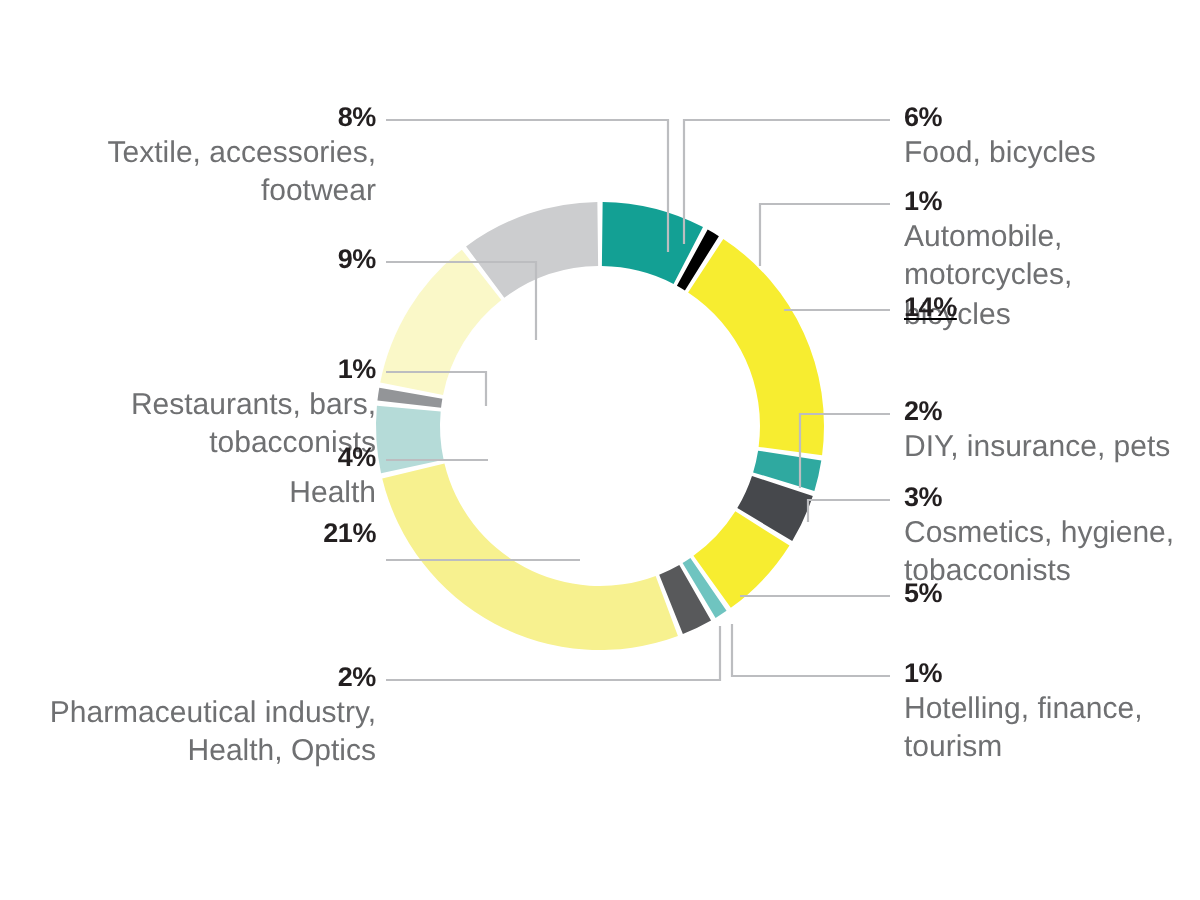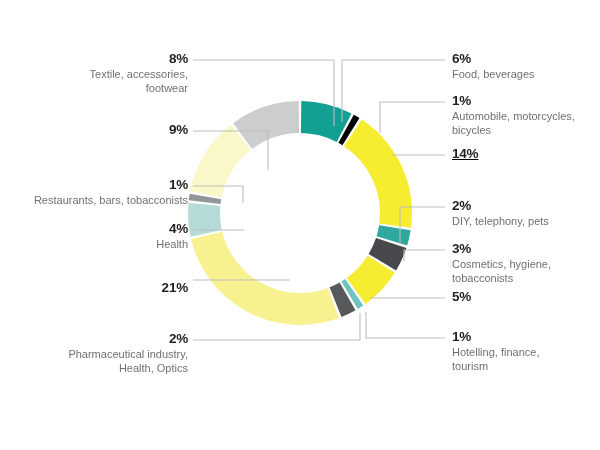--- a/index.html
+++ b/index.html
@@ -20,21 +20,21 @@
     line-height: 1.28;
   }
   .callout .pct {
     font-size: 13.5px;
     font-weight: bold;
     color: #231f20;
     display: block;
     letter-spacing: -0.2px;
   }
   .callout .lbl {
-    font-size: 11px;
+    font-size: 15px;
     font-weight: normal;
     color: #6f7072;
     display: block;
     white-space: pre-line;
   }
   .callout.left { text-align: right; }
   .callout.right { text-align: left; }
 </style>
 </head>
 <body>
@@ -89,48 +89,48 @@
   <div class="callout left" style="right:412px; top:176px; width:195px;">
     <span class="pct">1%</span>
     <span class="lbl">Restaurants, bars, tobacconists</span>
   </div>
 
   <div class="callout left" style="right:412px; top:220px; width:180px;">
     <span class="pct">4%</span>
     <span class="lbl">Health</span>
   </div>
 
-  <div class="callout left" style="right:412px; top:279px; width:185px;">
+  <div class="callout left" style="right:412px; top:258px; width:185px;">
     <span class="pct">21%</span>
   </div>
 
   <div class="callout left" style="right:412px; top:330px; width:192px;">
     <span class="pct">2%</span>
     <span class="lbl">Pharmaceutical industry,
 Health, Optics</span>
   </div>
 
   <div class="callout right" style="left:452px; top:50px; width:145px;">
     <span class="pct">6%</span>
-    <span class="lbl">Food, beverages</span>
+    <span class="lbl">Food, bicycles</span>
   </div>
 
   <div class="callout right" style="left:452px; top:92px; width:148px;">
     <span class="pct">1%</span>
     <span class="lbl">Automobile, motorcycles,
 bicycles</span>
   </div>
 
   <div class="callout right" style="left:452px; top:145px; width:145px;text-decoration:underline;">
     <span class="pct">14%</span>
   </div>
 
   <div class="callout right" style="left:452px; top:197px; width:145px;">
     <span class="pct">2%</span>
-    <span class="lbl">DIY, telephony, pets</span>
+    <span class="lbl">DIY, insurance, pets</span>
   </div>
 
   <div class="callout right" style="left:452px; top:240px; width:145px;">
     <span class="pct">3%</span>
     <span class="lbl">Cosmetics, hygiene,
 tobacconists</span>
   </div>
 
   <div class="callout right" style="left:452px; top:288px; width:148px;">
     <span class="pct">5%</span>

